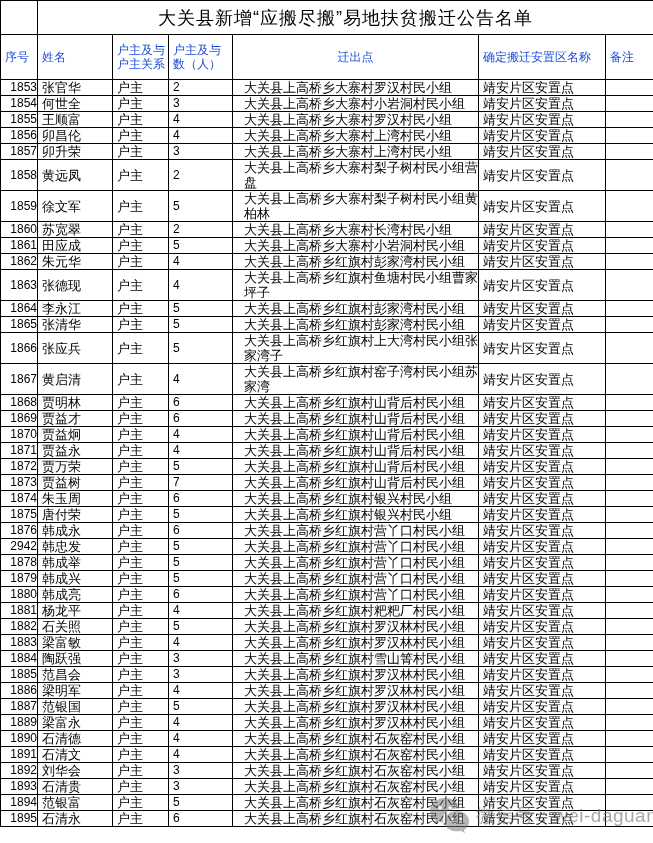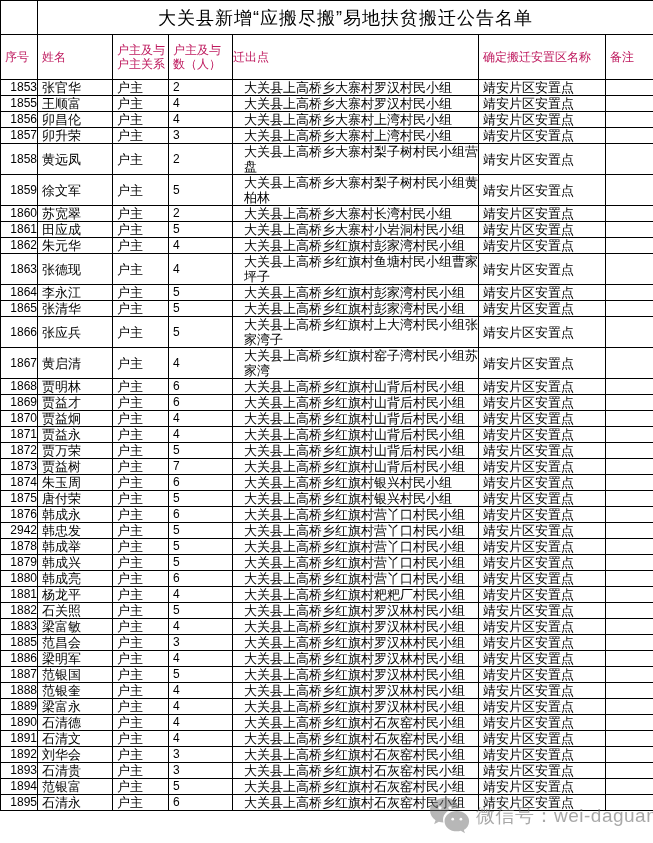--- a/index.html
+++ b/index.html
@@ -40,23 +40,23 @@
     font-size:18px;
     letter-spacing:1px;
     color:#000;
   }
   tr.header-row td {
     height:44px;
     font-size:12px;
     line-height:14px;
     padding-left:4px;
     white-space:pre-line;
-    color:#be185d;
-  }
-  tr.header-row td.h-center { padding-left:0; }
+    color:#1d4ed8;
+  }
+  tr.header-row td.h-center { text-align:center; padding-left:0; }
 
   tr.data-row td {
     height:14px;
     font-size:13px;
     line-height:15px;
     padding-left:4px;
     word-break:break-all;
     color:#000;
   }
   tr.data-row td.cell-origin { padding-left:11px; padding-right:0; }
@@ -111,20 +111,29 @@
     <tr class="data-row">
           <td class="cell-no">1853</td>
           <td class="cell-name">张官华</td>
           <td class="cell-relation">户主</td>
           <td class="cell-size">2</td>
           <td class="cell-origin">大关县上高桥乡大寨村罗汉村民小组</td>
           <td class="cell-destination">靖安片区安置点</td>
           <td class="cell-note"></td>
         </tr>
         <tr class="data-row">
+          <td class="cell-no">1854</td>
+          <td class="cell-name">何世全</td>
+          <td class="cell-relation">户主</td>
+          <td class="cell-size">3</td>
+          <td class="cell-origin">大关县上高桥乡大寨村小岩洞村民小组</td>
+          <td class="cell-destination">靖安片区安置点</td>
+          <td class="cell-note"></td>
+        </tr>
+        <tr class="data-row">
           <td class="cell-no">1855</td>
           <td class="cell-name">王顺富</td>
           <td class="cell-relation">户主</td>
           <td class="cell-size">4</td>
           <td class="cell-origin">大关县上高桥乡大寨村罗汉村民小组</td>
           <td class="cell-destination">靖安片区安置点</td>
           <td class="cell-note"></td>
         </tr>
         <tr class="data-row">
           <td class="cell-no">1856</td>
@@ -372,20 +381,29 @@
         <tr class="data-row">
           <td class="cell-no">1883</td>
           <td class="cell-name">梁富敏</td>
           <td class="cell-relation">户主</td>
           <td class="cell-size">4</td>
           <td class="cell-origin">大关县上高桥乡红旗村罗汉林村民小组</td>
           <td class="cell-destination">靖安片区安置点</td>
           <td class="cell-note"></td>
         </tr>
         <tr class="data-row">
+          <td class="cell-no">1884</td>
+          <td class="cell-name">陶跃强</td>
+          <td class="cell-relation">户主</td>
+          <td class="cell-size">3</td>
+          <td class="cell-origin">大关县上高桥乡红旗村雪山箐村民小组</td>
+          <td class="cell-destination">靖安片区安置点</td>
+          <td class="cell-note"></td>
+        </tr>
+        <tr class="data-row">
           <td class="cell-no">1885</td>
           <td class="cell-name">范昌会</td>
           <td class="cell-relation">户主</td>
           <td class="cell-size">3</td>
           <td class="cell-origin">大关县上高桥乡红旗村罗汉林村民小组</td>
           <td class="cell-destination">靖安片区安置点</td>
           <td class="cell-note"></td>
         </tr>
         <tr class="data-row">
           <td class="cell-no">1886</td>
@@ -394,29 +412,20 @@
           <td class="cell-size">4</td>
           <td class="cell-origin">大关县上高桥乡红旗村罗汉林村民小组</td>
           <td class="cell-destination">靖安片区安置点</td>
           <td class="cell-note"></td>
         </tr>
         <tr class="data-row">
           <td class="cell-no">1887</td>
           <td class="cell-name">范银国</td>
           <td class="cell-relation">户主</td>
           <td class="cell-size">5</td>
-          <td class="cell-origin">大关县上高桥乡红旗村罗汉林村民小组</td>
-          <td class="cell-destination">靖安片区安置点</td>
-          <td class="cell-note"></td>
-        </tr>
-        <tr class="data-row">
-          <td class="cell-no">1888</td>
-          <td class="cell-name">范银奎</td>
-          <td class="cell-relation">户主</td>
-          <td class="cell-size">4</td>
           <td class="cell-origin">大关县上高桥乡红旗村罗汉林村民小组</td>
           <td class="cell-destination">靖安片区安置点</td>
           <td class="cell-note"></td>
         </tr>
         <tr class="data-row">
           <td class="cell-no">1889</td>
           <td class="cell-name">梁富永</td>
           <td class="cell-relation">户主</td>
           <td class="cell-size">4</td>
           <td class="cell-origin">大关县上高桥乡红旗村罗汉林村民小组</td>

